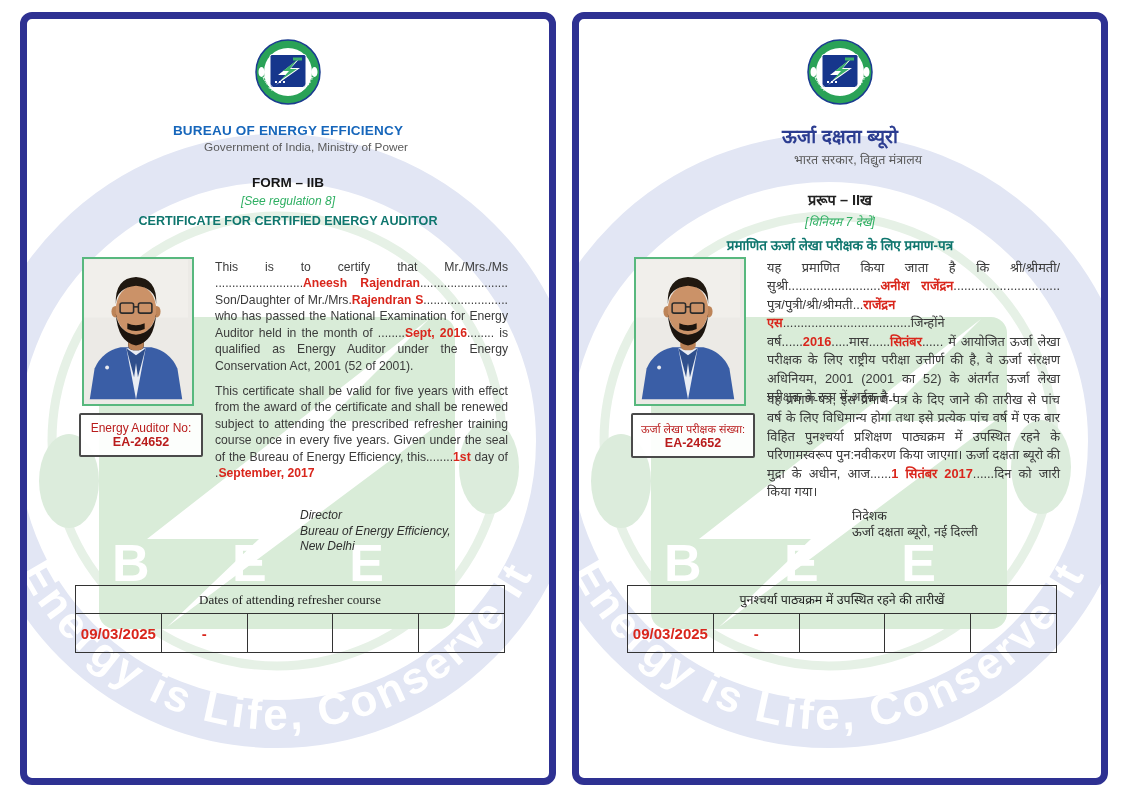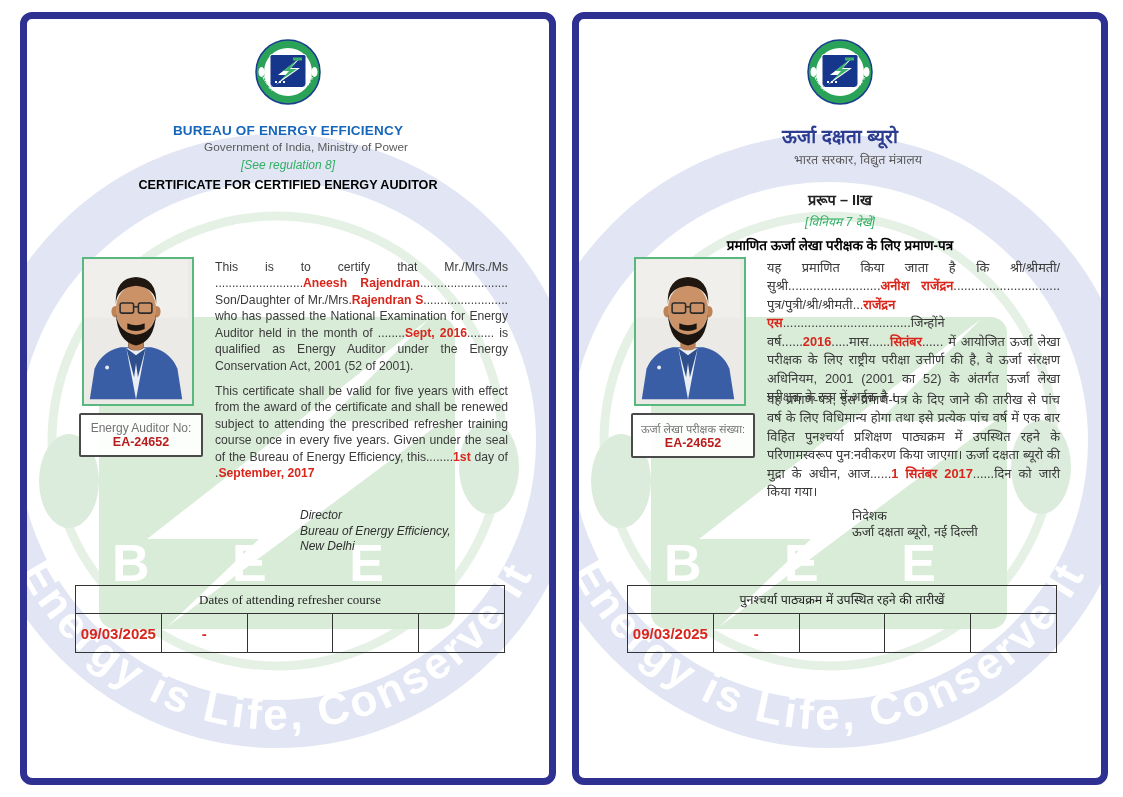--- a/index.html
+++ b/index.html
@@ -14,38 +14,38 @@
 
   .cert-head{position:absolute;top:0;left:0;right:0;text-align:center;z-index:2;}
   .logo{margin-top:20px;}
   .org-name{margin-top:14px;font-size:13.5px;font-weight:bold;color:#1666bb;letter-spacing:.2px;}
   .hi .org-name{font-size:19px;color:#2c3d91;}
   .org-sub{margin-top:2px;font-size:11.8px;color:#5a5a5a;padding-left:36px;}
   .hi .org-sub{font-size:12.5px;}
   .form-title{margin-top:21px;font-size:13.5px;font-weight:bold;color:#161616;}
   .hi .form-title{font-size:14.5px;color:#222;}
   .reg-note{margin-top:4px;font-size:12px;font-style:italic;color:#2eaf62;}
-  .cert-title{margin-top:6px;font-size:12.6px;font-weight:bold;color:#000000;}
+  .cert-title{margin-top:6px;font-size:12.6px;font-weight:bold;color:#0f766e;}
   .hi .cert-title{font-size:13.5px;}
 
   .photo{position:absolute;left:55px;top:238px;width:108px;height:145px;border:2px solid #58b87e;z-index:2;background:#eceae6;}
   .photo svg{display:block;}
 
   .para{position:absolute;left:188px;width:293px;font-size:12.2px;line-height:1.35;
         color:#3b3b3b;text-align:justify;z-index:2;}
   .hi .para{font-size:12.8px;line-height:1.44;color:#3a3a3a;}
   .para1{top:240px;}
   .para2{top:364px;}
   .hi .para1{top:240px;}
   .hi .para2{top:372px;}
   .fill{color:#d9261c;font-weight:bold;}
 
   .aud-box{position:absolute;left:52px;top:394px;width:114px;z-index:2;background:rgba(255,255,255,.92);
            border:2px solid #4a4a4a;border-radius:2px;text-align:center;padding:6px 3px;}
-  .aud-label{font-size:12px;color:#737373;}
+  .aud-label{font-size:12px;color:#b91c1c;}
   .hi .aud-label{font-size:11px;}
   .aud-value{font-size:12.5px;font-weight:bold;color:#b91c1c;margin-top:0;}
 
   .sig{position:absolute;left:273px;top:489px;width:214px;z-index:2;
        font-style:italic;font-size:12px;color:#2f2f2f;line-height:1.3;}
   .hi .sig{font-style:normal;font-size:12.5px;}
   .sig div:empty{display:none;}
 
   .rc-table{position:absolute;left:48px;top:566px;width:430px;border-collapse:collapse;z-index:2;border-radius:6px;}
   .rc-table th,.rc-table td{border:1.3px solid #333;}
@@ -90,20 +90,21 @@
       <rect x="38" y="18.5" width="9" height="3" fill="#3bb26a"></rect>
       <rect x="20" y="42" width="2" height="2" fill="#ffffff"></rect>
       <rect x="24" y="42" width="2" height="2" fill="#ffffff"></rect>
       <rect x="28" y="42" width="2" height="2" fill="#ffffff"></rect>
       <text font-size="5.2" font-weight="bold" fill="#ffffff">
         <textPath href="#larcE" startOffset="50%" text-anchor="middle">Energy is Life, Conserve It</textPath>
       </text>
     </svg>
     <div class="org-name">BUREAU OF ENERGY EFFICIENCY</div>
     <div class="org-sub">Government of India, Ministry of Power</div>
+    <div class="form-title">FORM – IIB</div>
     <div class="reg-note">[See regulation 8]</div>
     <div class="cert-title">CERTIFICATE FOR CERTIFIED ENERGY AUDITOR</div>
   </div>
 
   <div class="photo">
     <svg width="104" height="141" viewBox="0 0 108 145">
       <rect x="0" y="0" width="108" height="145" fill="#eceae6"></rect>
       <rect x="0" y="0" width="108" height="60" fill="#f1efeb"></rect>
       <path d="M 6,145 L 11,113 Q 19,95 38,91 L 70,91 Q 89,95 97,113 L 102,145 Z" fill="#3a5ea6"></path>
       <polygon points="44,92 54,145 64,92" fill="#e9edf4"></polygon>

